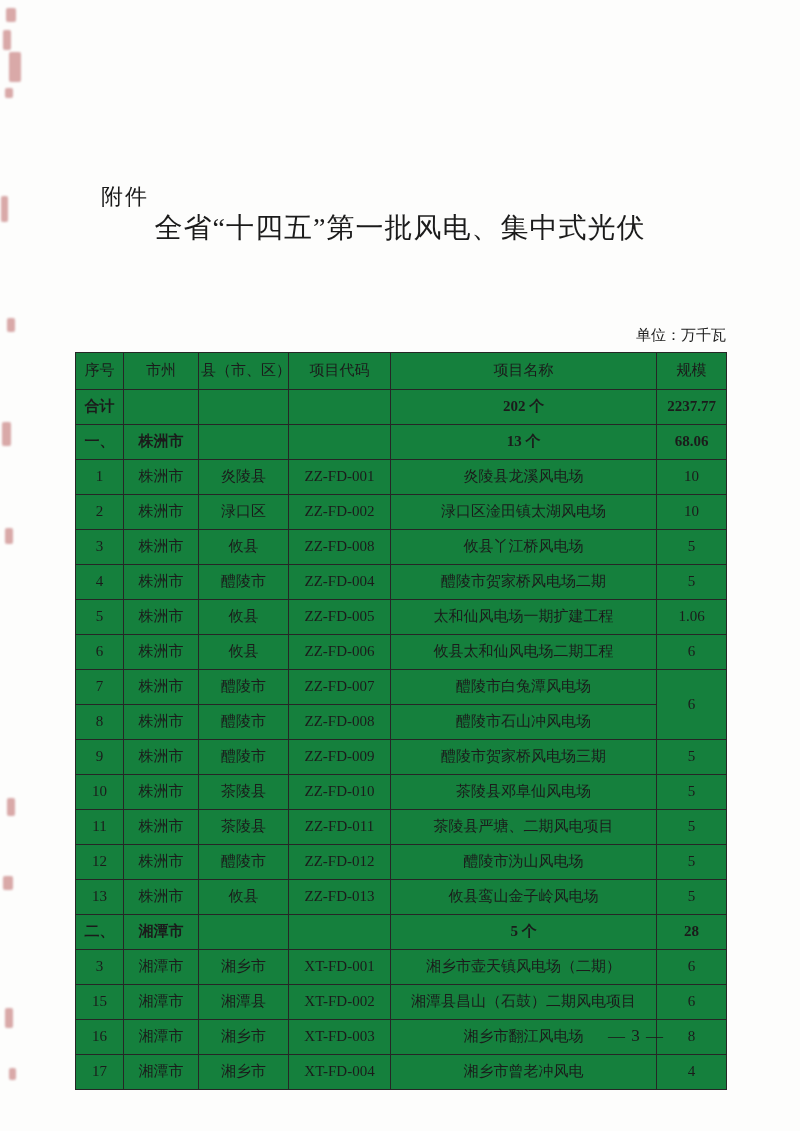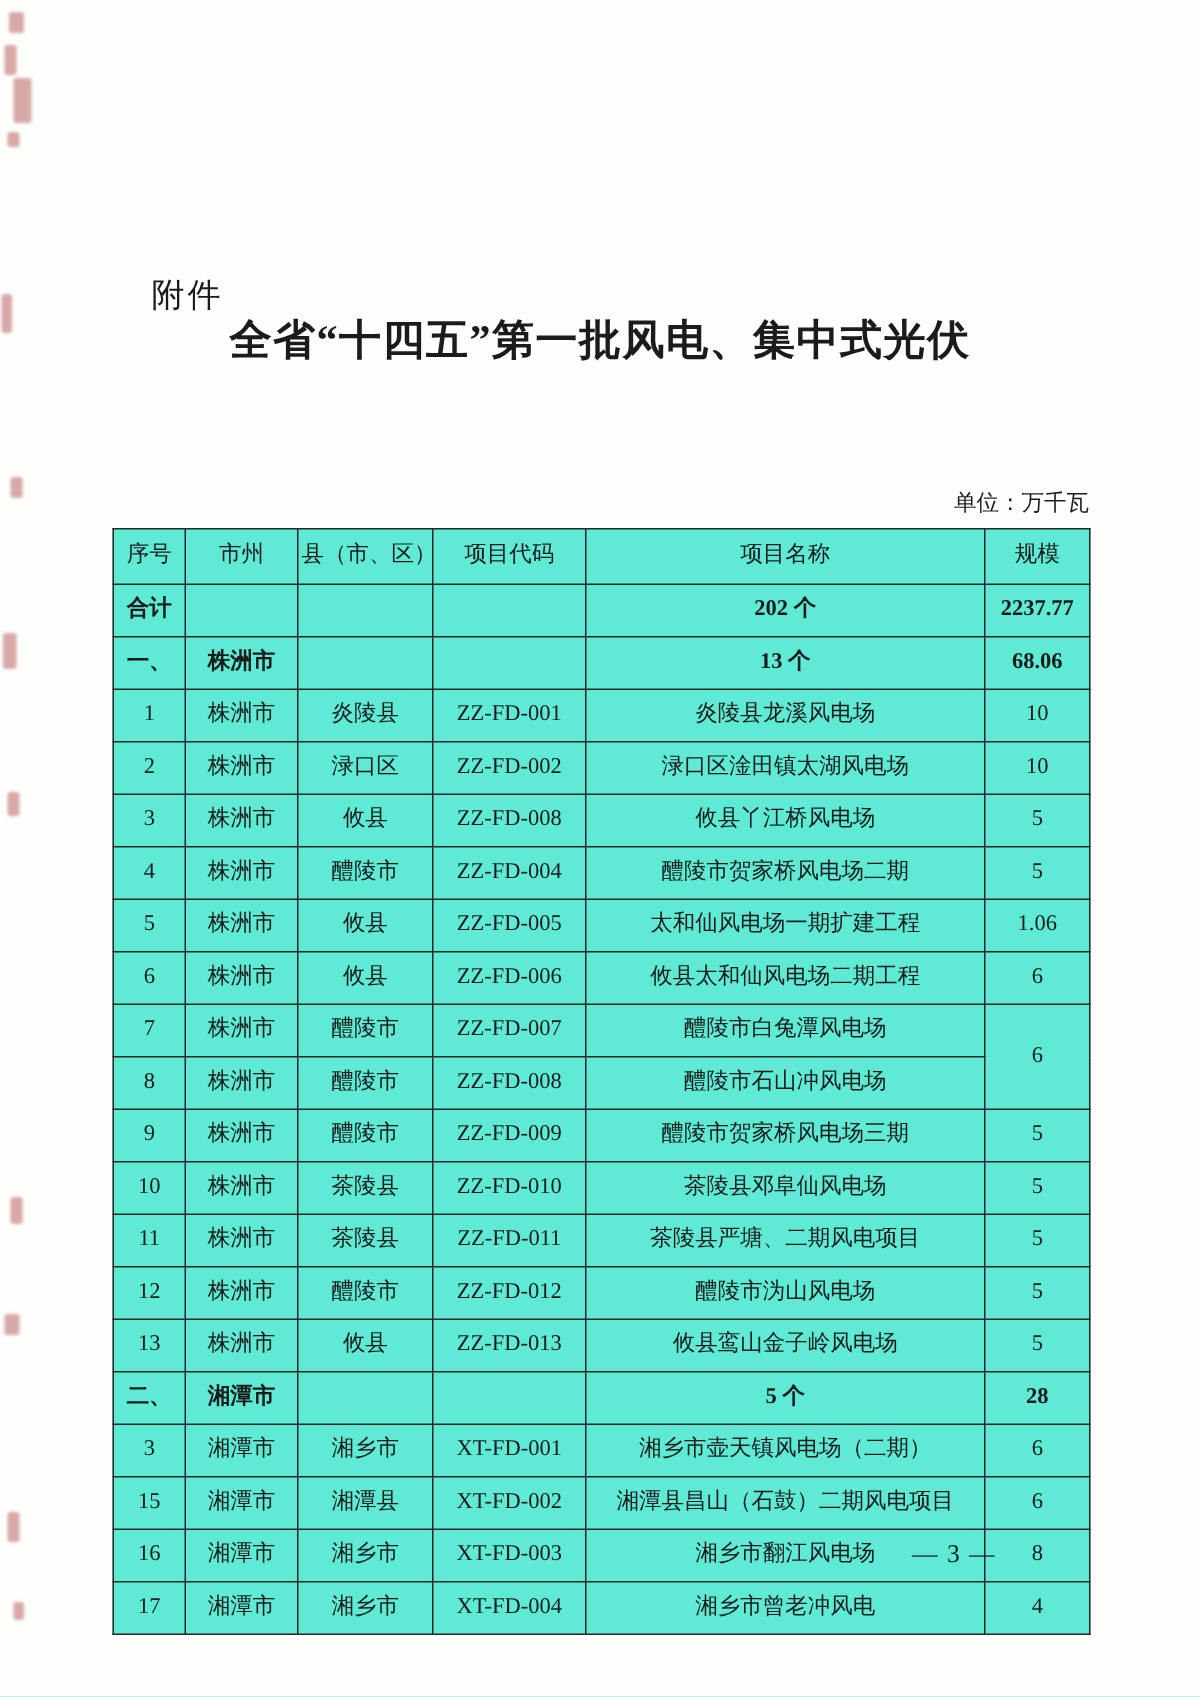--- a/index.html
+++ b/index.html
@@ -7,31 +7,31 @@
     width:800px;height:1131px;position:relative;overflow:hidden;
     background:#fdfdfc;color:#1b1b1b;
     font-family:"Liberation Serif","DejaVu Serif",serif;
   }
   .attachment{
     position:absolute;left:101px;top:134px;
     font-size:22px;letter-spacing:2px;margin-top:48px;
   }
   .title{
     position:absolute;left:0;top:208px;width:100%;
-    text-align:center;font-weight:bold;font-size:28px;line-height:1.42;
+    text-align:center;font-weight:normal;font-size:28px;line-height:1.42;
     letter-spacing:1px;
   }
   .unit-note{
     position:absolute;top:326px;right:74px;
     font-size:15px;
   }
   table.doc-table{
     position:absolute;left:75px;top:352px;width:651px;
     border-collapse:collapse;table-layout:fixed;
-    background:#5eead4;
+    background:#15803d;
   }
   .doc-table th,.doc-table td{
     border:1.6px solid #262626;
     text-align:center;vertical-align:middle;
     font-size:15px;font-weight:normal;
     padding:1px 2px;height:32px;line-height:1.15;
     overflow:hidden;white-space:nowrap;
   }
   .doc-table thead th{height:34px;}
   .doc-table .section-row td{font-weight:bold;}

